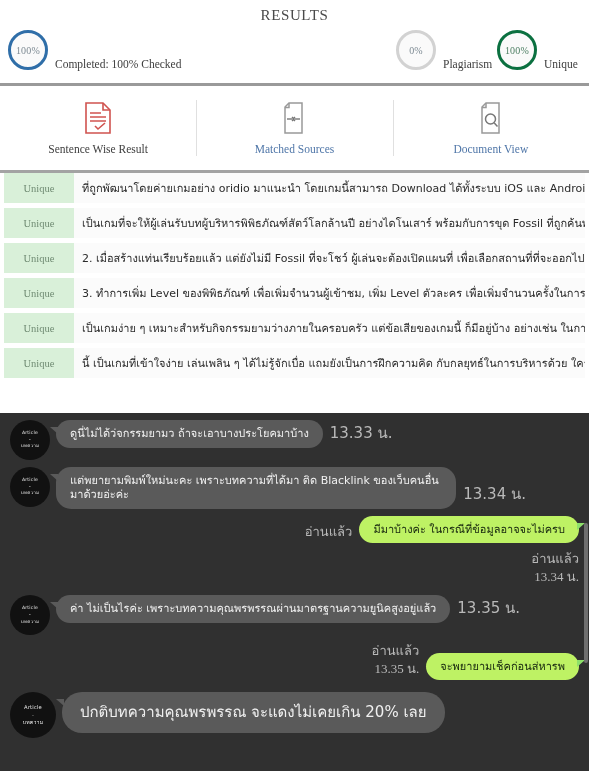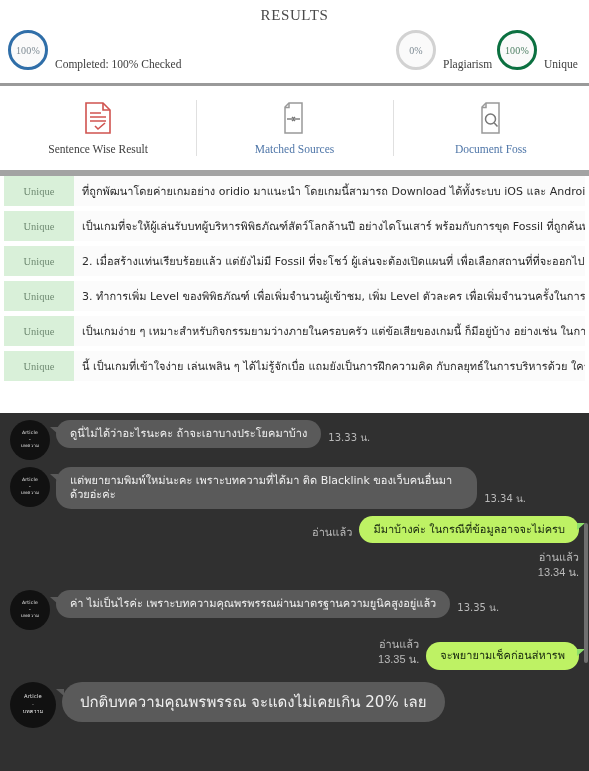--- a/index.html
+++ b/index.html
@@ -42,21 +42,21 @@
   .ring.green span{color:#4d7f63;}
   .meter-label{
     font-family:"Liberation Serif","DejaVu Serif",serif;
     font-size:11.5px;color:#3d3d3d;white-space:nowrap;
   }
 
   .hr-thick{height:3px;background:#9a9a9a;margin:0;}
 
   
   .tabs{
-    display:flex;height:84px;border-bottom:6px solid #a3a3a3;
+    display:flex;height:84px;border-bottom:3px solid #a3a3a3;
   }
   .tab{
     flex:1;display:flex;flex-direction:column;align-items:center;
     justify-content:center;gap:9px;position:relative;cursor:pointer;
   }
   .tab + .tab::before{
     content:"";position:absolute;left:0;top:14px;bottom:14px;width:1px;background:#e0e0e0;
   }
   .tab-label{
     font-family:"Liberation Serif","DejaVu Serif",serif;
@@ -109,28 +109,28 @@
   .bubble.them::before{
     content:"";position:absolute;left:-6px;top:7px;
     border-top:7px solid #5a5a5a;border-left:8px solid transparent;
   }
   .bubble.mine{background:#bef264;color:#17270f;}
   .bubble.mine::after{
     content:"";position:absolute;right:-6px;top:7px;
     border-top:7px solid #8de06a;border-right:8px solid transparent;
   }
   .time{
-    font-size:10px;color:#b9b9b9;white-space:nowrap;
+    font-size:15px;color:#b9b9b9;white-space:nowrap;
     font-family:"DejaVu Sans","Liberation Sans",sans-serif;
     padding-bottom:3px;
   }
   .meta{
     display:flex;flex-direction:column;align-items:flex-end;
-    font-size:11px;color:#b9b9b9;white-space:nowrap;line-height:1.35;
-    font-family:Liberation Sans, sans-serif;
+    font-size:13px;color:#b9b9b9;white-space:nowrap;line-height:1.35;
+    font-family:Liberation Serif, serif;
     padding-bottom:3px;
   }
   .bubble.big{font-size:15px;padding:11px 18px;border-radius:20px;}
   .scrollbar{
     position:absolute;right:1px;top:110px;width:4px;height:140px;
     background:#6f6f6f;border-radius:2px;
   }
 </style>
 </head>
 <body>
@@ -194,21 +194,21 @@
         <div class="tab-label">Matched Sources</div>
       </div>
 
       <div class="tab link">
         <svg class="tab-icon" viewBox="0 0 28 32">
           <path d="M9 1 h13 v30 h-17 v-26 z" fill="#fff" stroke="#999" stroke-width="1.5"></path>
           <path d="M9 1 v4.5 h-4" fill="none" stroke="#999" stroke-width="1.5"></path>
           <circle cx="13.5" cy="17" r="5" fill="none" stroke="#777" stroke-width="1.5"></circle>
           <line x1="17.3" y1="21" x2="20.5" y2="24.5" stroke="#777" stroke-width="1.5"></line>
         </svg>
-        <div class="tab-label">Document Foss</div>
+        <div class="tab-label">Document View</div>
       </div>
 
     </div>
 
     <div class="rows">
 
       <div class="row">
         <div class="badge">Unique</div>
         <div class="sent">ที่ถูกพัฒนาโดยค่ายเกมอย่าง oridio มาแนะนำ โดยเกมนี้สามารถ Download ได้ทั้งระบบ iOS และ Android ซึ่งการ...</div>
       </div>
@@ -238,21 +238,21 @@
 
   <div class="chat">
 
     <div class="msg">
       <div class="avatar">
         <div>Article</div>
         <div>-</div>
         <div>บทความ</div>
       </div>
       <div class="bubble-wrap">
-        <div class="bubble them">ดูนี่ไม่ได้ว่าอะไรนะคะ ถ้าจะเอาบางประโยคมาบ้าง</div>
+        <div class="bubble them">ดูนี่ไม่ได้ว่จกรรมยามว ถ้าจะเอาบางประโยคมาบ้าง</div>
         <div class="time">13.33 น.</div>
       </div>
     </div>
 
     <div class="msg">
       <div class="avatar">
         <div>Article</div>
         <div>-</div>
         <div>บทความ</div>
       </div>

